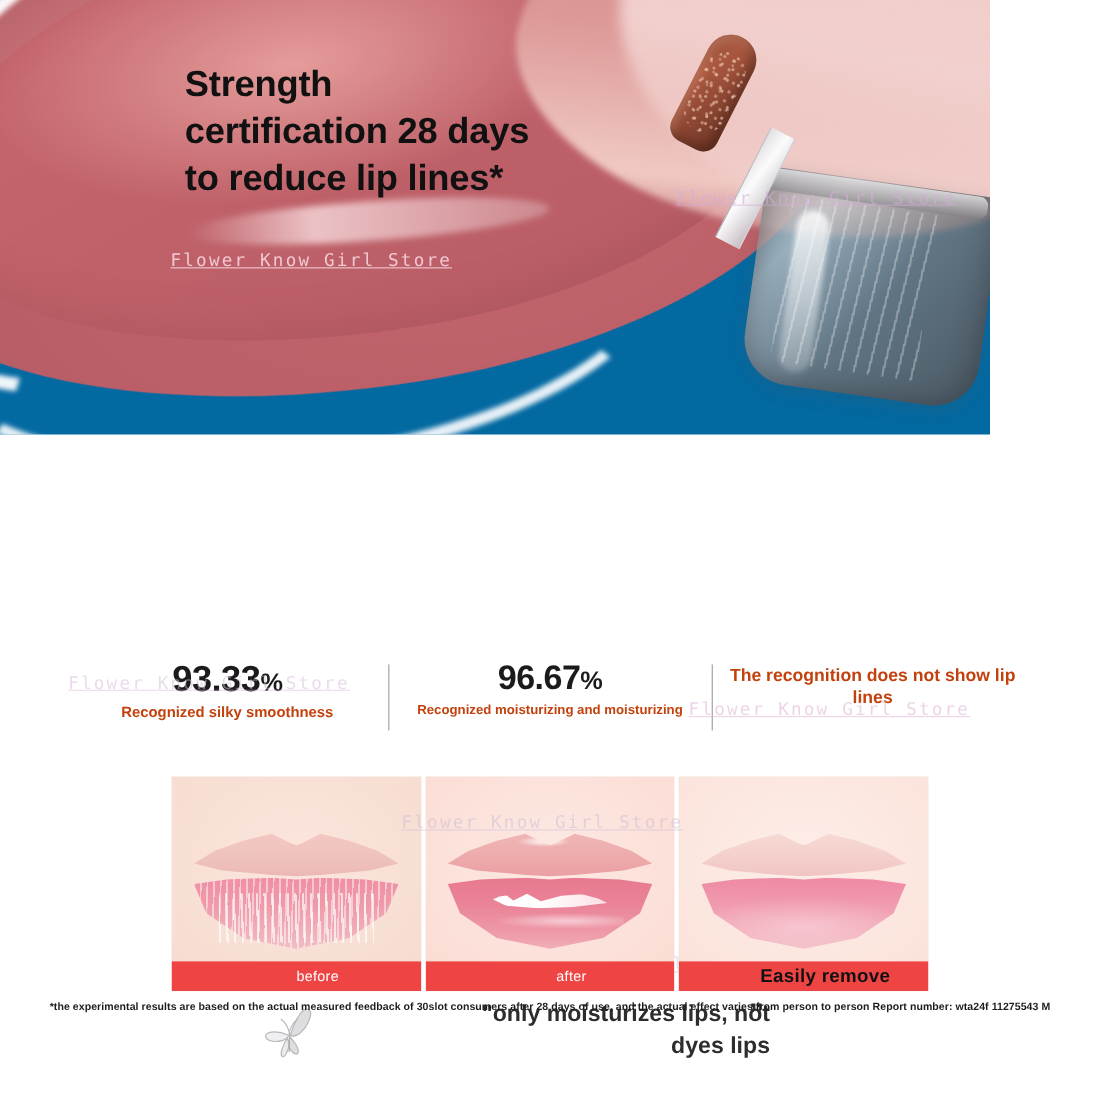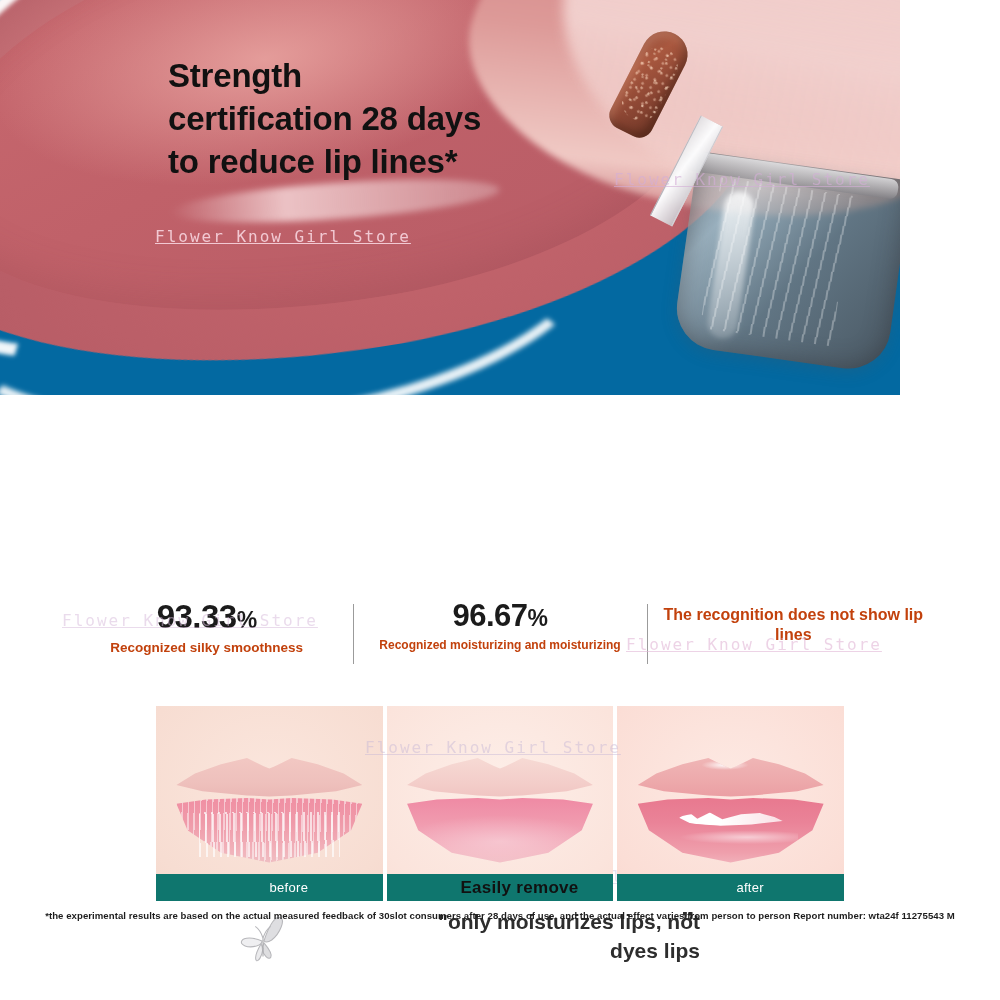--- a/index.html
+++ b/index.html
@@ -149,21 +149,21 @@
   .stat.s1 .num { font-size:33px; }
   .stat.s1 .cap { font-size:13.5px; }
   .stat.s2 .cap { font-size:12px; }
   .stat.s3 .cap { font-size:16px; }
 
   
   .photos { position:absolute; left:156px; top:706px; width:688px; height:195px; display:flex; gap:4px; }
   .photo { position:relative; flex:1; overflow:hidden; background:#f6ded6; }
   .caption {
     position:absolute; left:0; bottom:0; width:100%; height:27px;
-    background:#0f766e; display:flex; align-items:center; justify-content:center;
+    background:#ef4444; display:flex; align-items:center; justify-content:center;
     font-size:13px; color:#ffffff; letter-spacing:.3px;padding-left:39px;
   }
   .caption.dark { color:#111; font-weight:700; font-size:17px; }
 
   
   .skin { position:absolute; inset:0; }
   .skin.b { background:radial-gradient(ellipse 110% 110% at 50% 40%, #fbe6dd 0%, #f7ddd2 55%, #f3d2c6 100%); }
   .skin.a { background:radial-gradient(ellipse 110% 110% at 50% 40%, #fde9e3 0%, #fbded6 55%, #f6cfc6 100%); }
   .skin.c { background:radial-gradient(ellipse 110% 110% at 50% 40%, #fdeee8 0%, #fbe4dc 55%, #f8d8cd 100%); }
 
@@ -299,44 +299,44 @@
     <div class="photo p1">
       <div class="skin b"></div>
       <div class="lips">
         <div class="upper"></div>
         <div class="lower">
             <div class="lines"></div>
           </div>
         <div class="flake"></div>
       </div>
       <div class="caption">before</div>
-    </div>
-
-    <div class="photo p3">
-      <div class="skin c"></div>
-      <div class="lips">
-        <div class="upper"></div>
-        <div class="lower">
-            <div class="soft"></div>
-          </div>
-      </div>
-      <div class="caption dark">Easily remove</div>
     </div>
 
     <div class="photo p2">
       <div class="skin a"></div>
       <div class="lips">
         <div class="upper">
             <div class="gloss-up"></div>
           </div>
         <div class="lower">
             <div class="gloss-edge"></div>
           </div>
         <div class="gloss-hi"></div>
       </div>
       <div class="caption">after</div>
     </div>
+
+    <div class="photo p3">
+      <div class="skin c"></div>
+      <div class="lips">
+        <div class="upper"></div>
+        <div class="lower">
+            <div class="soft"></div>
+          </div>
+      </div>
+      <div class="caption dark">Easily remove</div>
+    </div>
   </div>
   <div class="wm wm6">Flower Know Girl Store</div>
 
   <div class="footnote">*the experimental results are based on the actual measured feedback of 30slot consumers after 28 days of use, and the actual effect varies from person to person Report number: wta24f 11275543 M</div>
 
 </div>
 
 </body></html>

